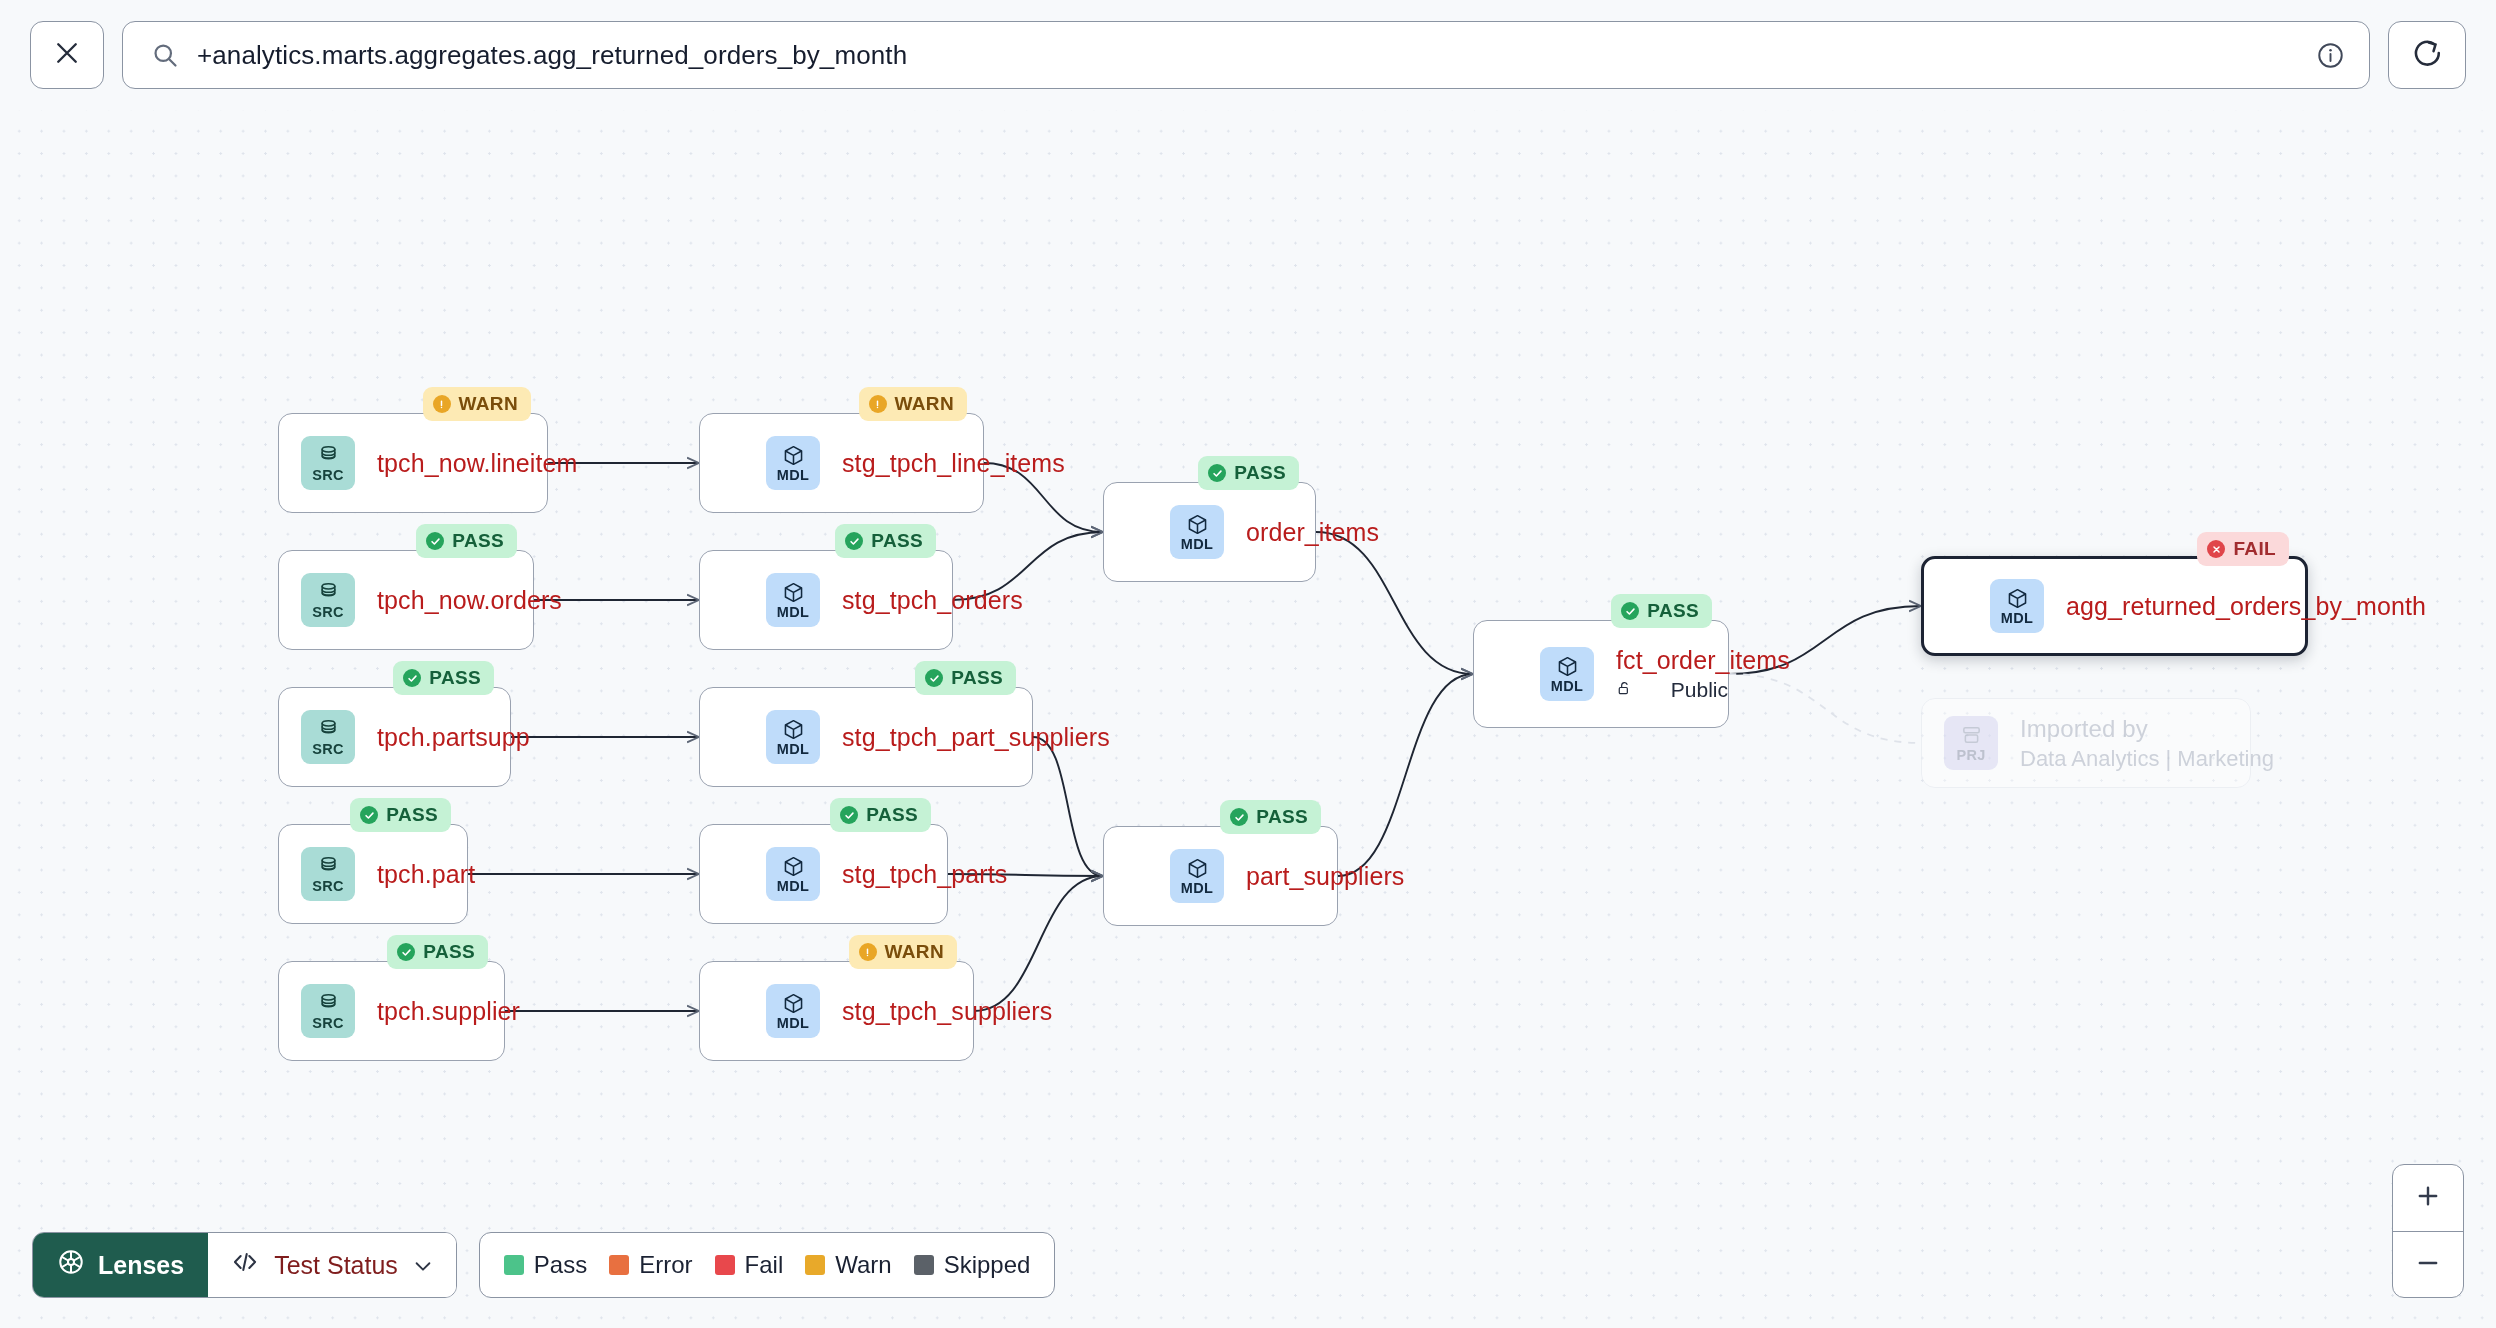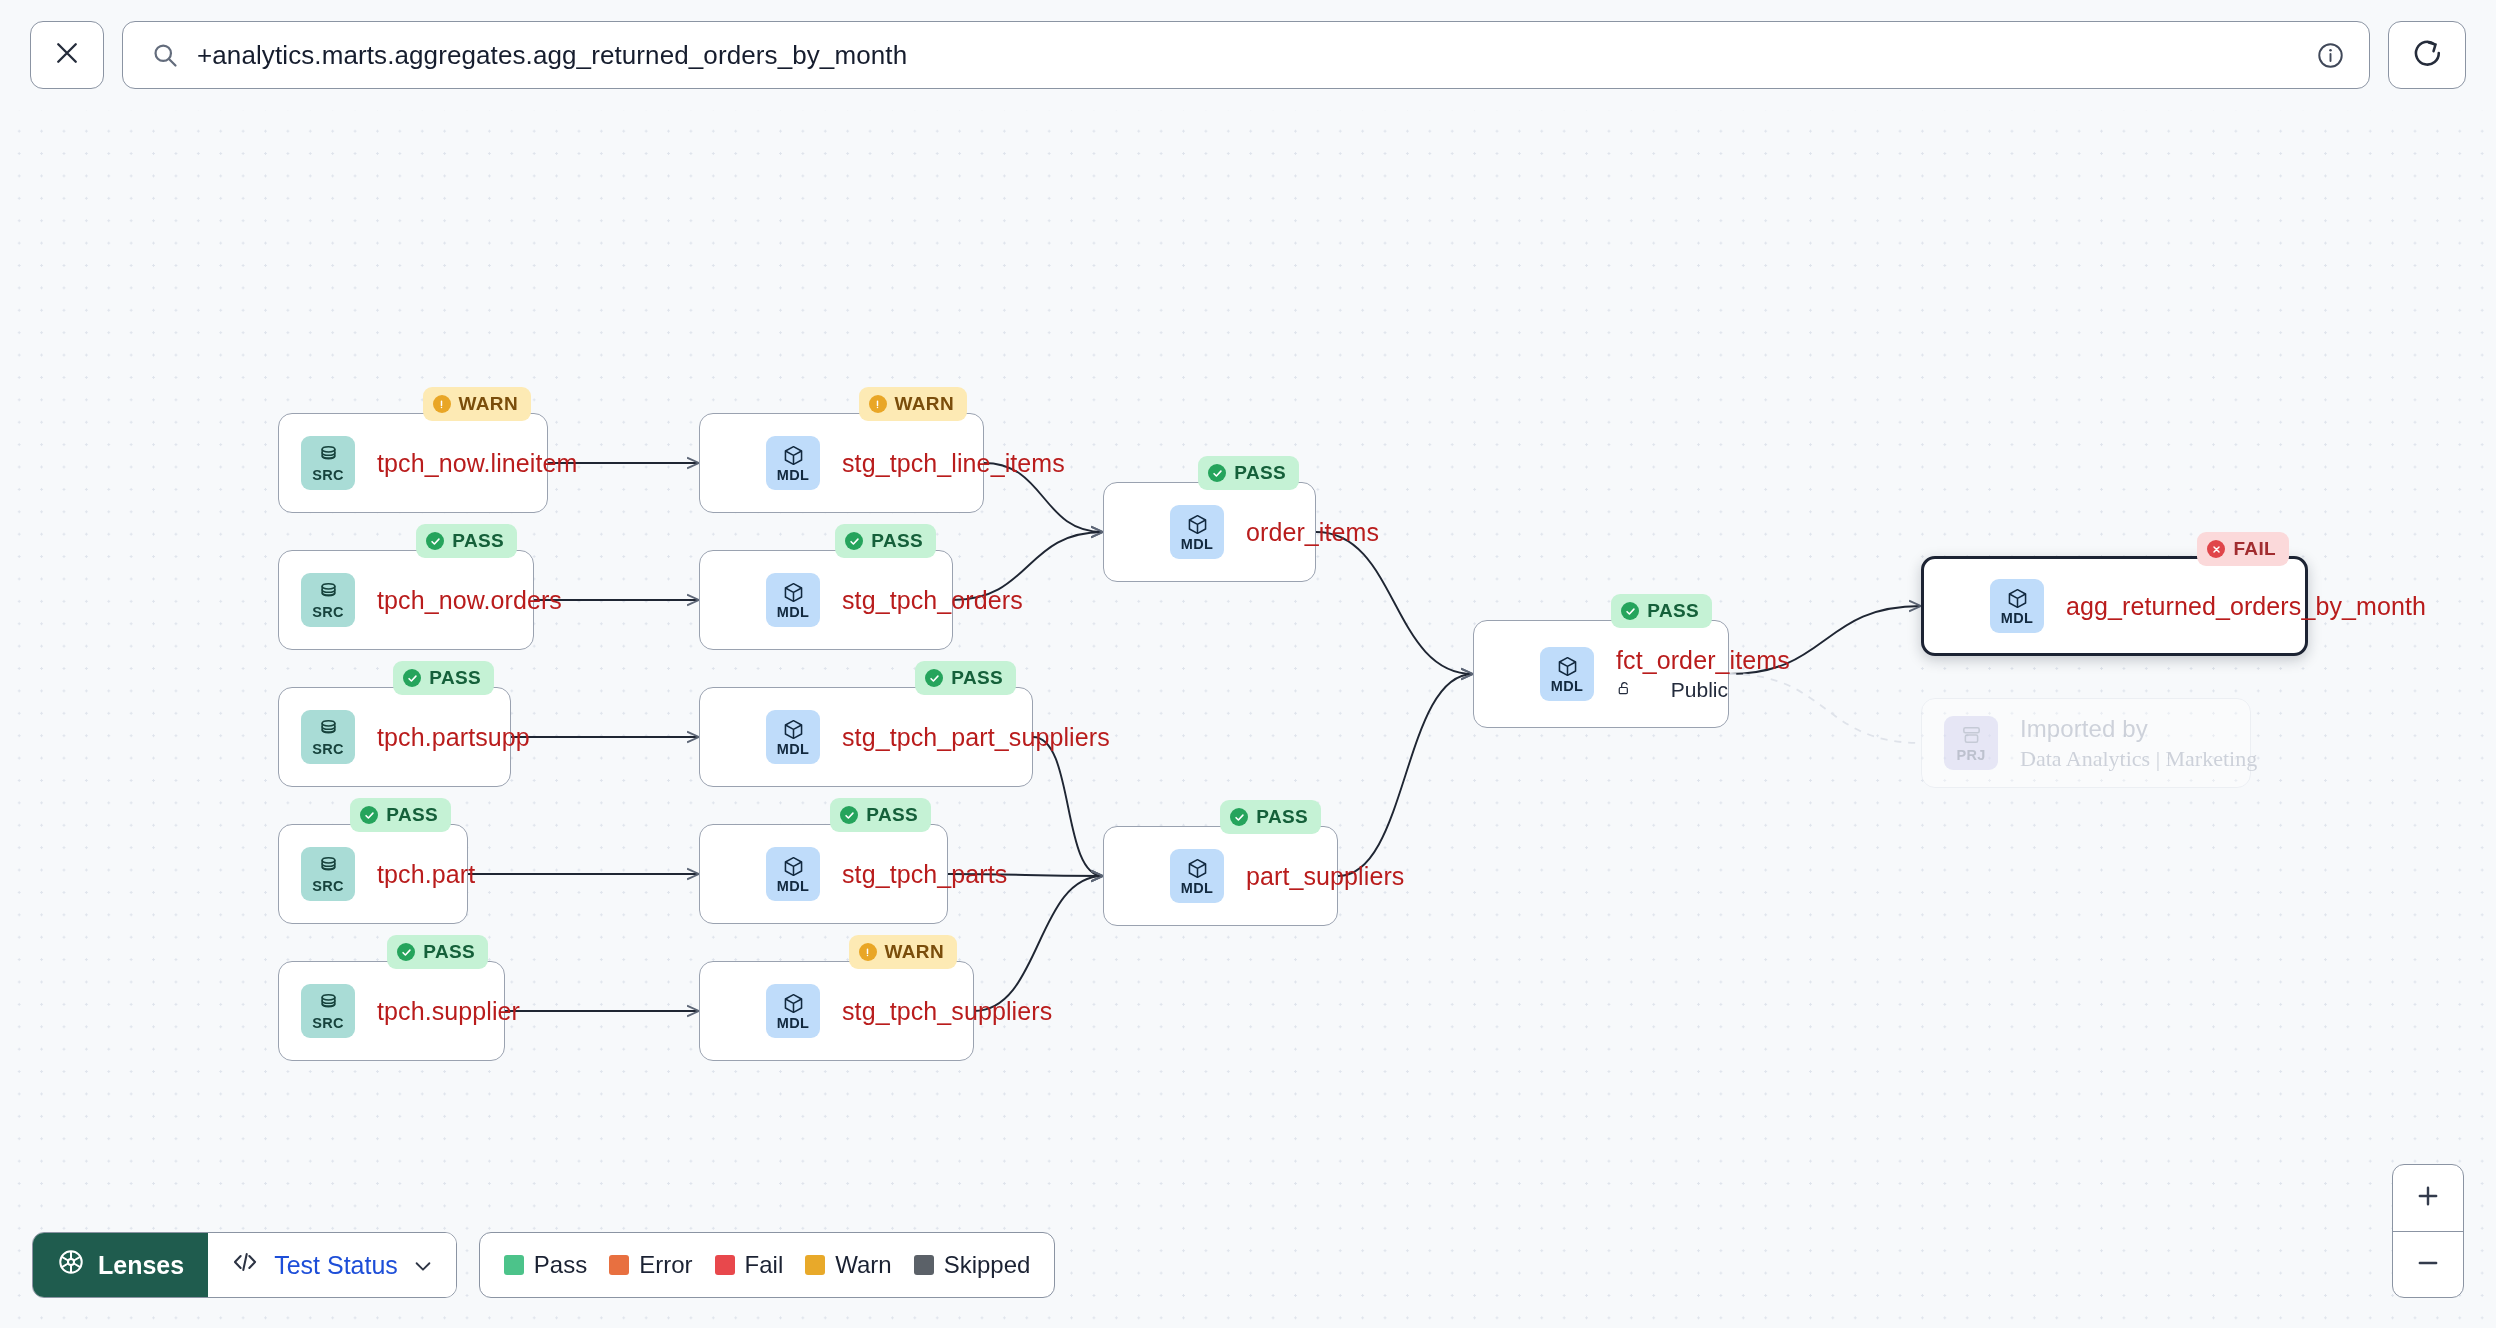--- a/index.html
+++ b/index.html
@@ -128,21 +128,21 @@
   }
   .node-sub {
     font-size: 21px;
     color: #232b3c;
     display: flex; align-items: center; gap: 8px;
     white-space: nowrap;
     justify-content: space-between;
   }
   .node-sub svg { width: 17px; height: 17px; flex: 0 0 auto; }
   .node.ghost .node-title { color: #b4bac6; font-size: 24px; }
-  .node.ghost .node-sub  { color: #b4bac6; font-size: 22px; font-family: Liberation Serif, serif; }
+  .node.ghost .node-sub  { color: #b4bac6; font-size: 22px; }
 
   
   .status {
     position: absolute;
     top: -27px; right: 16px;
     height: 34px;
     padding: 0 13px 0 10px;
     border-radius: 9px;
     display: flex; align-items: center; gap: 8px;
     font-size: 19px;
@@ -188,21 +188,21 @@
     font-size: 25px;
     font-weight: 600;
     cursor: pointer;
   }
   #lenses-btn svg { width: 28px; height: 28px; }
   #teststatus-btn {
     height: 100%;
     display: flex; align-items: center; gap: 14px;
     padding: 0 22px 0 22px;
     font-size: 25px;
-    color: #1d4ed8;
+    color: #7f1d1d;
     cursor: pointer;
     background: #fff;
   }
   #teststatus-btn .code-ic { font-size: 24px; color: #2d3444; letter-spacing: -1px; }
   #teststatus-btn .chev { width: 22px; height: 22px; }
   #legend {
     height: 66px;
     background: #fff;
     border: 1.6px solid #8b94a3;
     border-radius: 12px;

